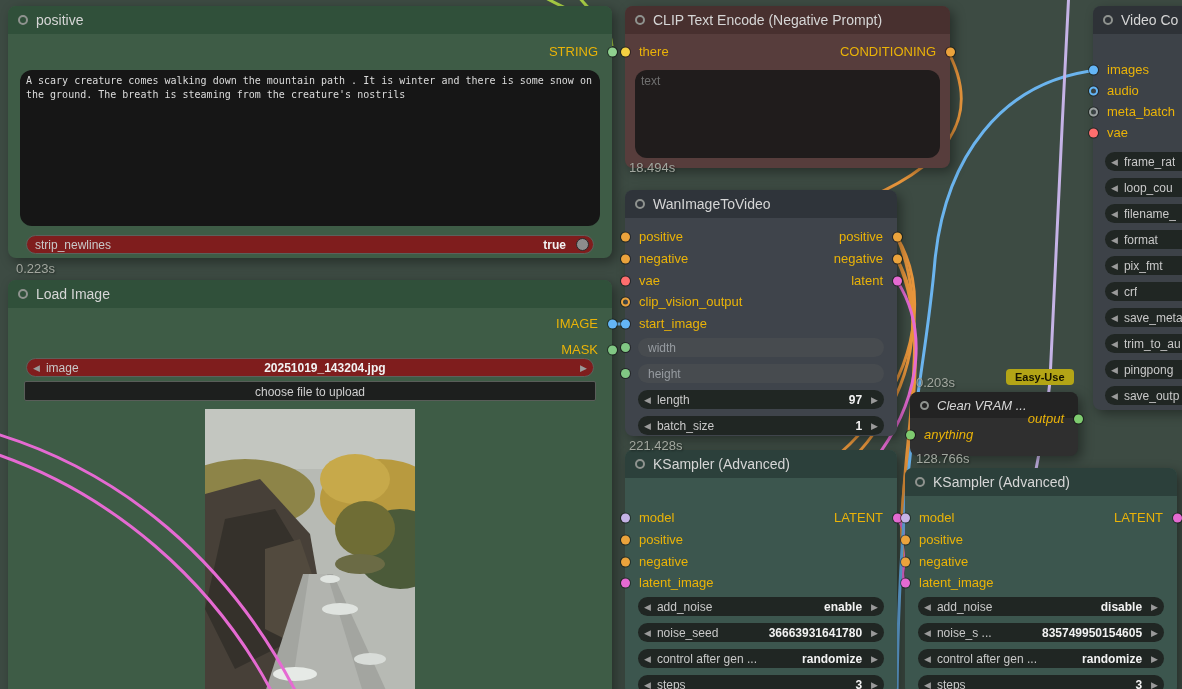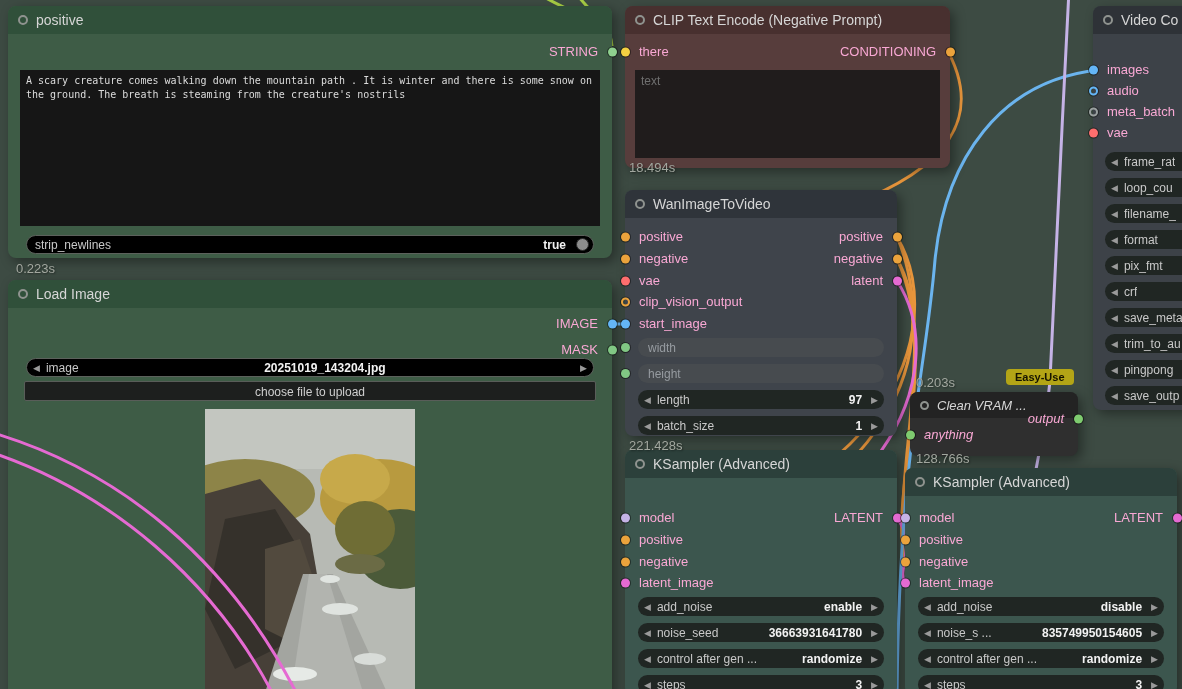--- a/index.html
+++ b/index.html
@@ -9,35 +9,35 @@
   #wires-over{z-index:60;}
   .node{position:absolute;border-radius:8px;box-shadow:4px 4px 12px rgba(0,0,0,.38);z-index:10;color:#e0e0e0;}
   .nheader{position:absolute;top:0;left:0;right:0;height:28px;border-radius:8px 8px 0 0;display:flex;align-items:center;gap:8px;padding-left:10px;font-size:14px;color:#d6d6d6;box-sizing:border-box;}
   .hdot{width:10px;height:10px;border-radius:50%;border:2px solid #8f938f;box-sizing:border-box;flex:0 0 auto;}
   .n-green{background:#3e5c46;}  .n-green .nheader{background:#30503a;}
   .n-red{background:#573d3c;}    .n-red .nheader{background:#48302f;}
   .n-gray{background:#3f444b;}   .n-gray .nheader{background:#2f343a;}
   .n-teal{background:#3c564e;}   .n-teal .nheader{background:#2c403b;}
   .n-dark{background:#2f2f2f;}   .n-dark .nheader{background:#232323;}
   .n-vgray{background:#3d4248;}  .n-vgray .nheader{background:#2e3237;}
-  .slot{position:absolute;left:0;right:0;height:18px;line-height:18px;font-size:13px;color:#f9a8d4;}
+  .slot{position:absolute;left:0;right:0;height:18px;line-height:18px;font-size:13px;color:#eab308;}
   .slot .pin{position:absolute;top:50%;transform:translateY(-50%);}
   .slot.in .pin{left:-4.5px;} .slot.in .slot-label{margin-left:14px;}
   .slot.out{text-align:right;} .slot.out .pin{right:-4.5px;} .slot.out .slot-label{margin-right:14px;}
   .pin{display:inline-block;width:9px;height:9px;border-radius:50%;background:currentColor;box-shadow:0 0 0 1px rgba(0,0,0,.45);}
   .pin.hollow{background:transparent;border:2px solid currentColor;width:5px;height:5px;}
-  .textbox{position:absolute;border-radius:0;overflow:hidden;box-sizing:border-box;}
+  .textbox{position:absolute;border-radius:12px;overflow:hidden;box-sizing:border-box;}
   .mono{font-family:"DejaVu Sans Mono",monospace;font-size:10px;line-height:1.4;color:#dcdcdc;background:#161616;padding:4px 6px;}
   .ph{background:#201c1c;color:#6f6f6f;font-size:12px;padding:4px 6px;}
   .pill{position:absolute;left:13px;right:13px;height:19px;border-radius:10px;background:#202623;display:flex;align-items:center;font-size:12px;color:#c9c9c9;box-sizing:border-box;}
   .pill .arrow{color:#9a9a9a;font-size:9px;padding:0 6px;flex:0 0 auto;}
   .pill .plabel{white-space:nowrap;overflow:hidden;}
   .pill .pvalue{margin-left:auto;font-weight:bold;color:#f2f2f2;padding-right:3px;white-space:nowrap;}
   .pill.center .pvalue{margin-left:0;flex:1;text-align:center;}
-  .pill.outlined{border:1px solid #5c615c;background:#000000;}
+  .pill.outlined{border:1px solid #5c615c;background:#7f1d1d;}
   .pill.dim{background:#474b4f;color:#969ba0;padding-left:10px;}
   .toggle-knob{width:11px;height:11px;border-radius:50%;background:#8d8d8d;border:1px solid #2a2a2a;margin:0 4px 0 7px;flex:0 0 auto;}
   .upload-btn{position:absolute;left:16px;right:16px;height:20px;background:#1d1f1e;border:1px solid #595d59;border-radius:2px;text-align:center;line-height:20px;font-size:12px;color:#cfcfcf;box-sizing:border-box;}
   .timing{position:absolute;font-size:13px;color:#a2a79f;z-index:70;text-shadow:1px 1px 2px rgba(0,0,0,.4);}
   .badge{position:absolute;z-index:70;background:#b3a516;color:#161400;font-size:11px;font-weight:bold;padding:2px 9px;border-radius:4px;}
   .edgepin{position:absolute;z-index:11;}
 </style>
 </head>
 <body>
 

